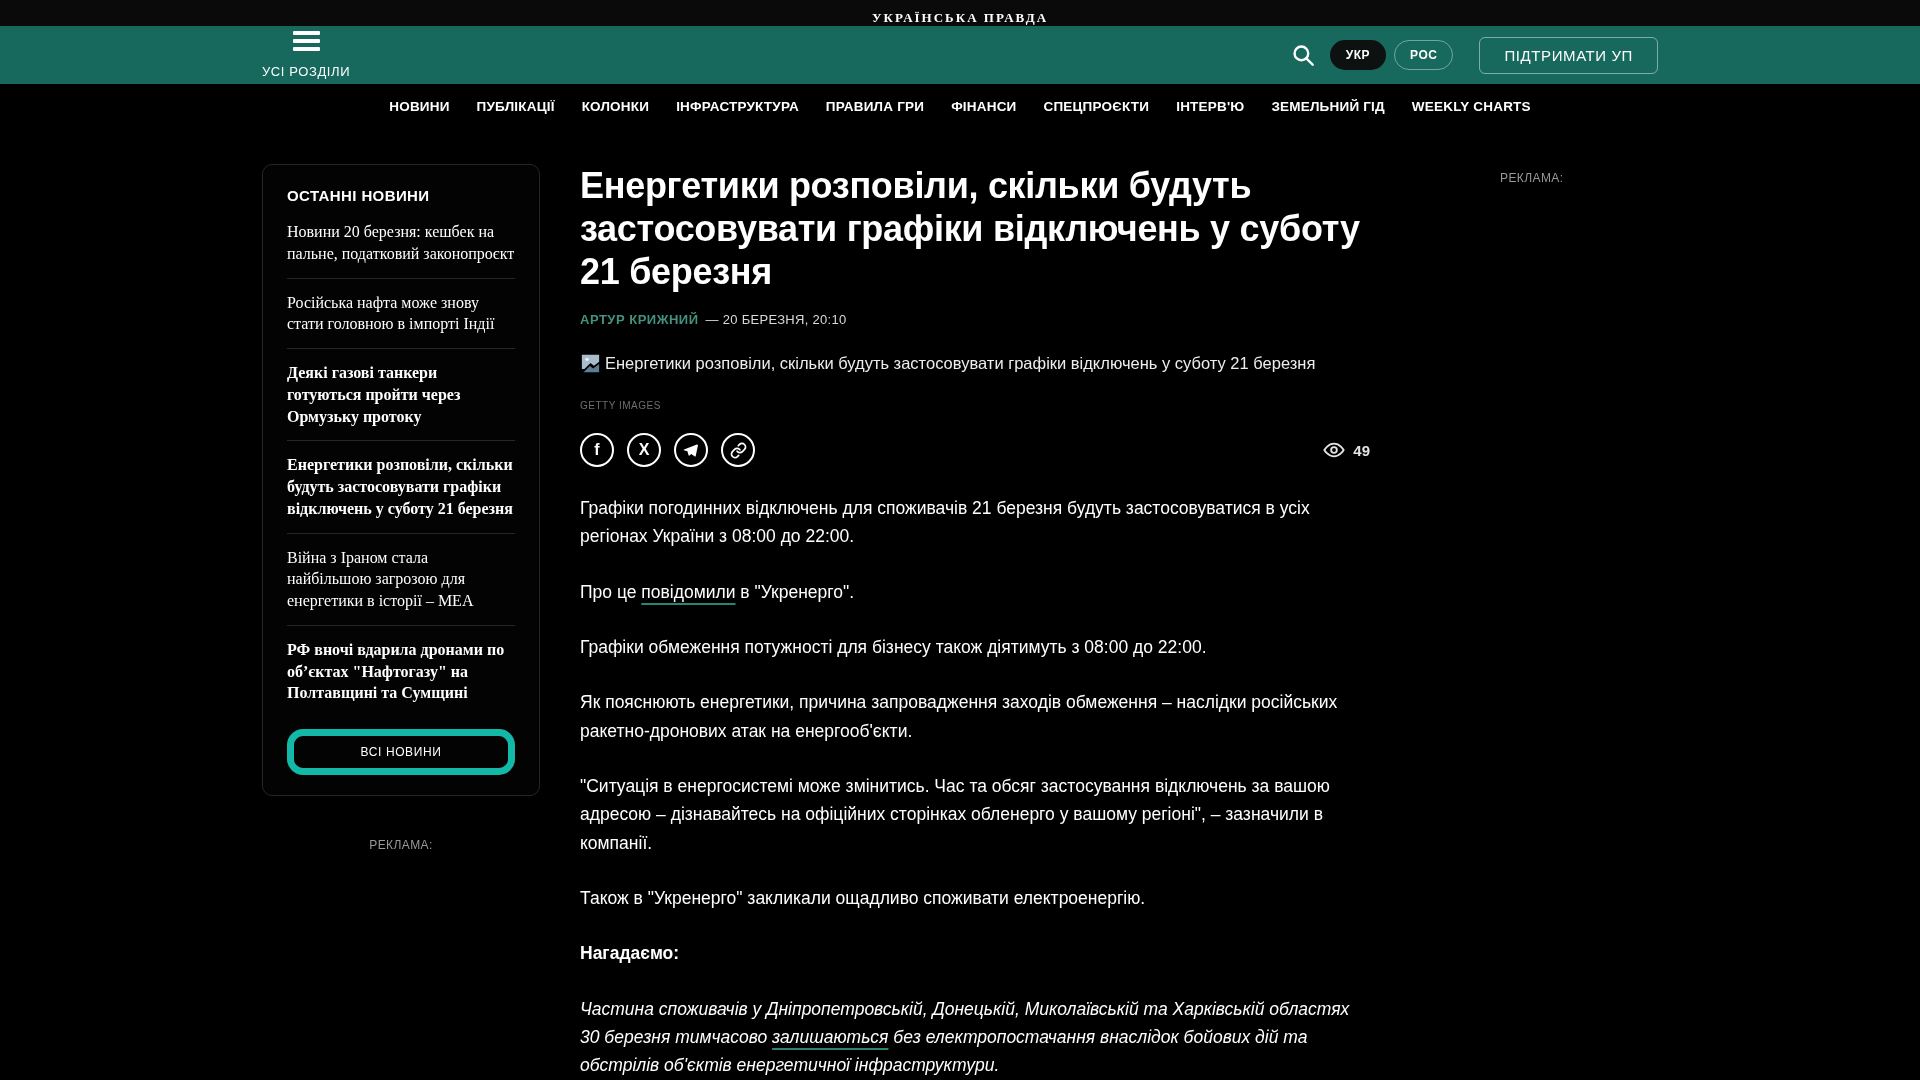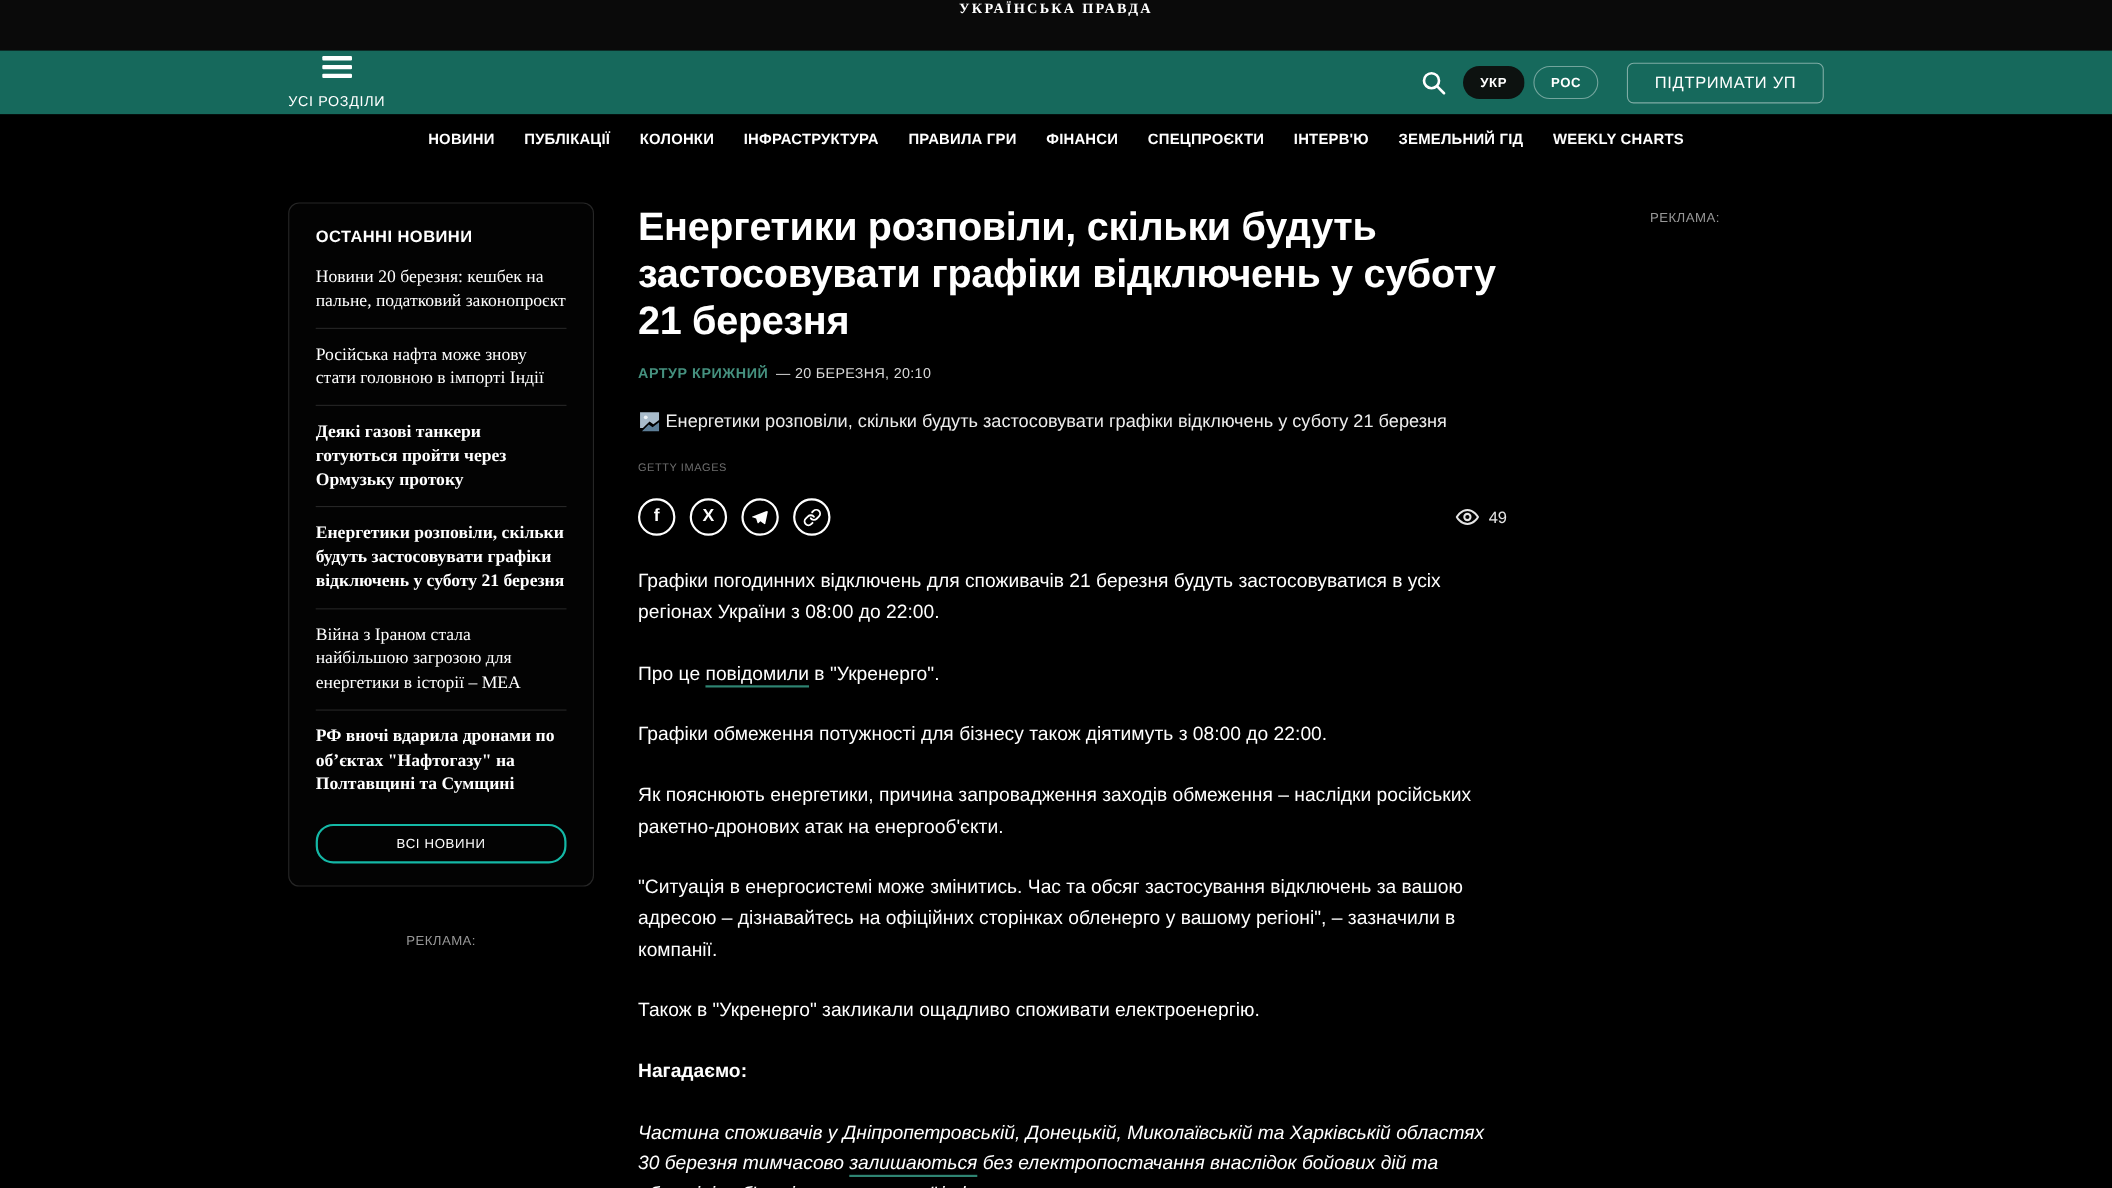--- a/index.html
+++ b/index.html
@@ -6,22 +6,22 @@
   html, body { width: 1920px; height: 1080px; overflow: hidden; }
   body {
     background: #000;
     color: #fff;
     font-family: "Liberation Sans", sans-serif;
   }
   .container { width: 1396px; margin: 0 auto; position: relative; }
 
   
   .topbar {
-    height: 46px; background: #0a0a0a;
-    display: flex; align-items: flex-start; justify-content: center;
+    height: 26px; background: #0a0a0a;
+    display: flex; align-items: flex-end; justify-content: center;
   }
   .topbar-brand {
     font-family: "Liberation Serif", serif;
     font-size: 13px; font-weight: 700; letter-spacing: 2px; color: #fff;
     cursor: pointer;
   }
 
   
   .header { height: 58px; background: #16695c; }
   .header .container { height: 100%; display: flex; align-items: center; }
@@ -70,21 +70,21 @@
     padding: 22px 24px 20px; background: #030303;
   }
   .news-panel-title { font-size: 15px; font-weight: 700; letter-spacing: 0.4px; margin-bottom: 4px; }
   .news-item {
     font-size: 16px; line-height: 1.36; padding: 13px 0; color: #fff; cursor: pointer; font-family: Liberation Serif, serif;
   }
   .news-item + .news-item { border-top: 1px solid #262626; }
   .news-item.bold { font-weight: 700; }
   .all-news-btn {
     display: block; width: 100%; margin-top: 12px;
-    background: none; border: 2px solid #14b8a6; border-radius: 16px;
+    background: none; border: 7px solid #14b8a6; border-radius: 16px;
     color: #fff; font-size: 12px; font-weight: 400; letter-spacing: 0.6px;
     padding: 9px 0; text-align: center; cursor: pointer;
   }
   .sidebar-ad { text-align: center; margin-top: 42px; font-size: 12px; letter-spacing: 0.4px; color: #989898; }
 
   
   .article { width: 790px; margin-left: 40px; flex-shrink: 0; }
   .article-title {
     font-size: 36px; font-weight: 700; line-height: 1.2; letter-spacing: -0.3px; color: #fff;
   }
@@ -95,21 +95,21 @@
   .img-alt { font-size: 16.5px; color: #ededed; line-height: 1.3; }
   .img-credit { margin-top: 26px; font-size: 10px; letter-spacing: 0.5px; color: #6e6e6e; text-transform: uppercase; }
   .share-row { margin-top: 22px; display: flex; align-items: center; }
   .share-btns { display: flex; gap: 13px; }
   .share-btn {
     width: 34px; height: 34px; border-radius: 50%;
     border: 2px solid #fff; background: none; color: #fff; cursor: pointer;
     display: flex; align-items: center; justify-content: center;
   }
   .share-glyph { font-size: 16px; font-weight: 700; line-height: 1; }
-  .views { margin-left: auto; display: flex; align-items: center; gap: 8px; color: #e4e4e4; }
+  .views { margin-left: auto; display: flex; align-items: center; gap: 8px; color: #e4e4e4; font-weight: bold; }
   .views-count { font-size: 15px; }
   .article-body { padding-bottom: 40px; }
   .article-body p { margin-top: 27px; font-size: 17.5px; line-height: 1.62; color: #fff; }
   .article-body a {
     color: #fff; cursor: pointer;
     text-decoration: underline; text-decoration-color: #2e8472;
     text-decoration-thickness: 2px; text-underline-offset: 5px;
   }
   .p-bold { font-weight: 700; }
   .p-italic { font-style: italic; }

